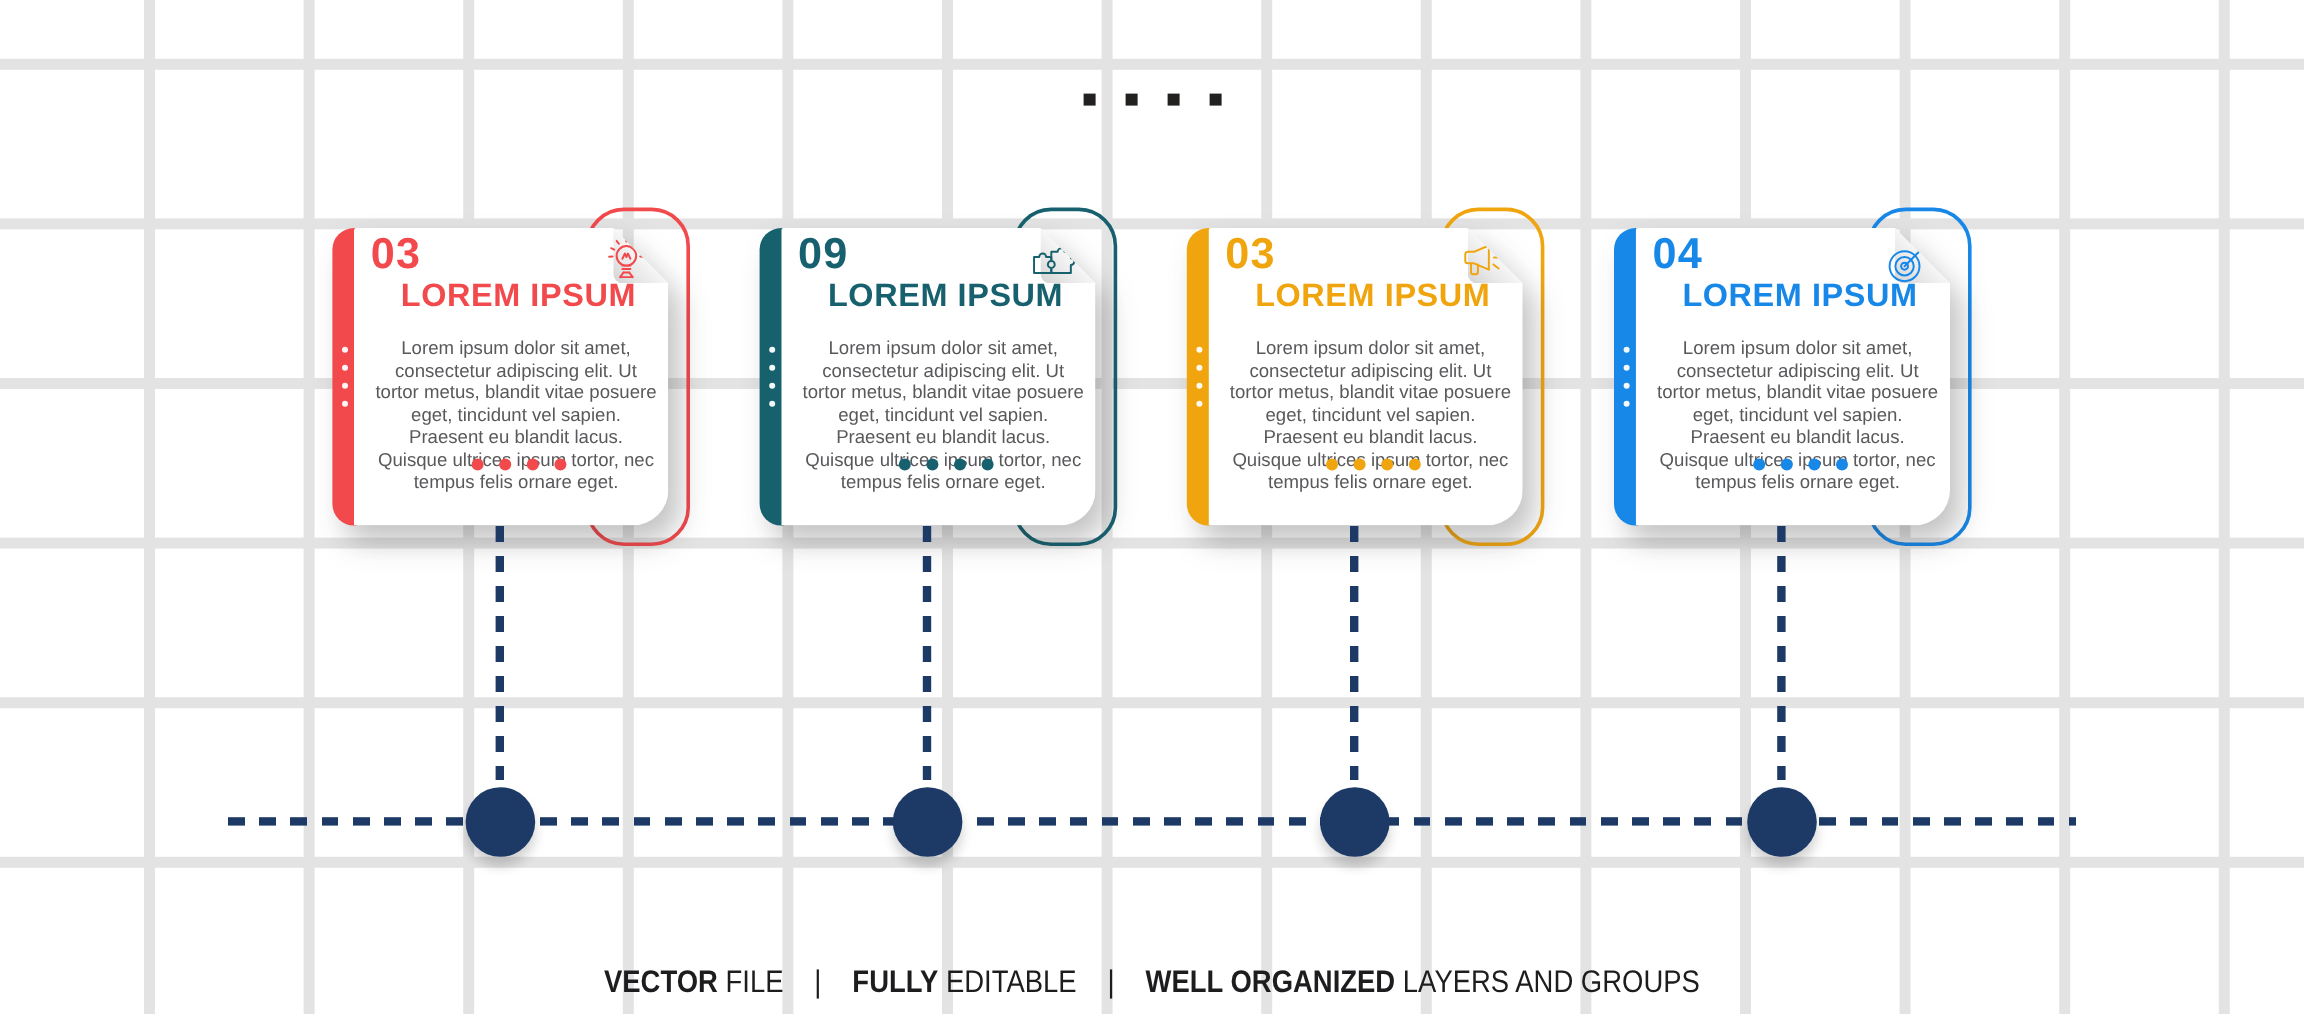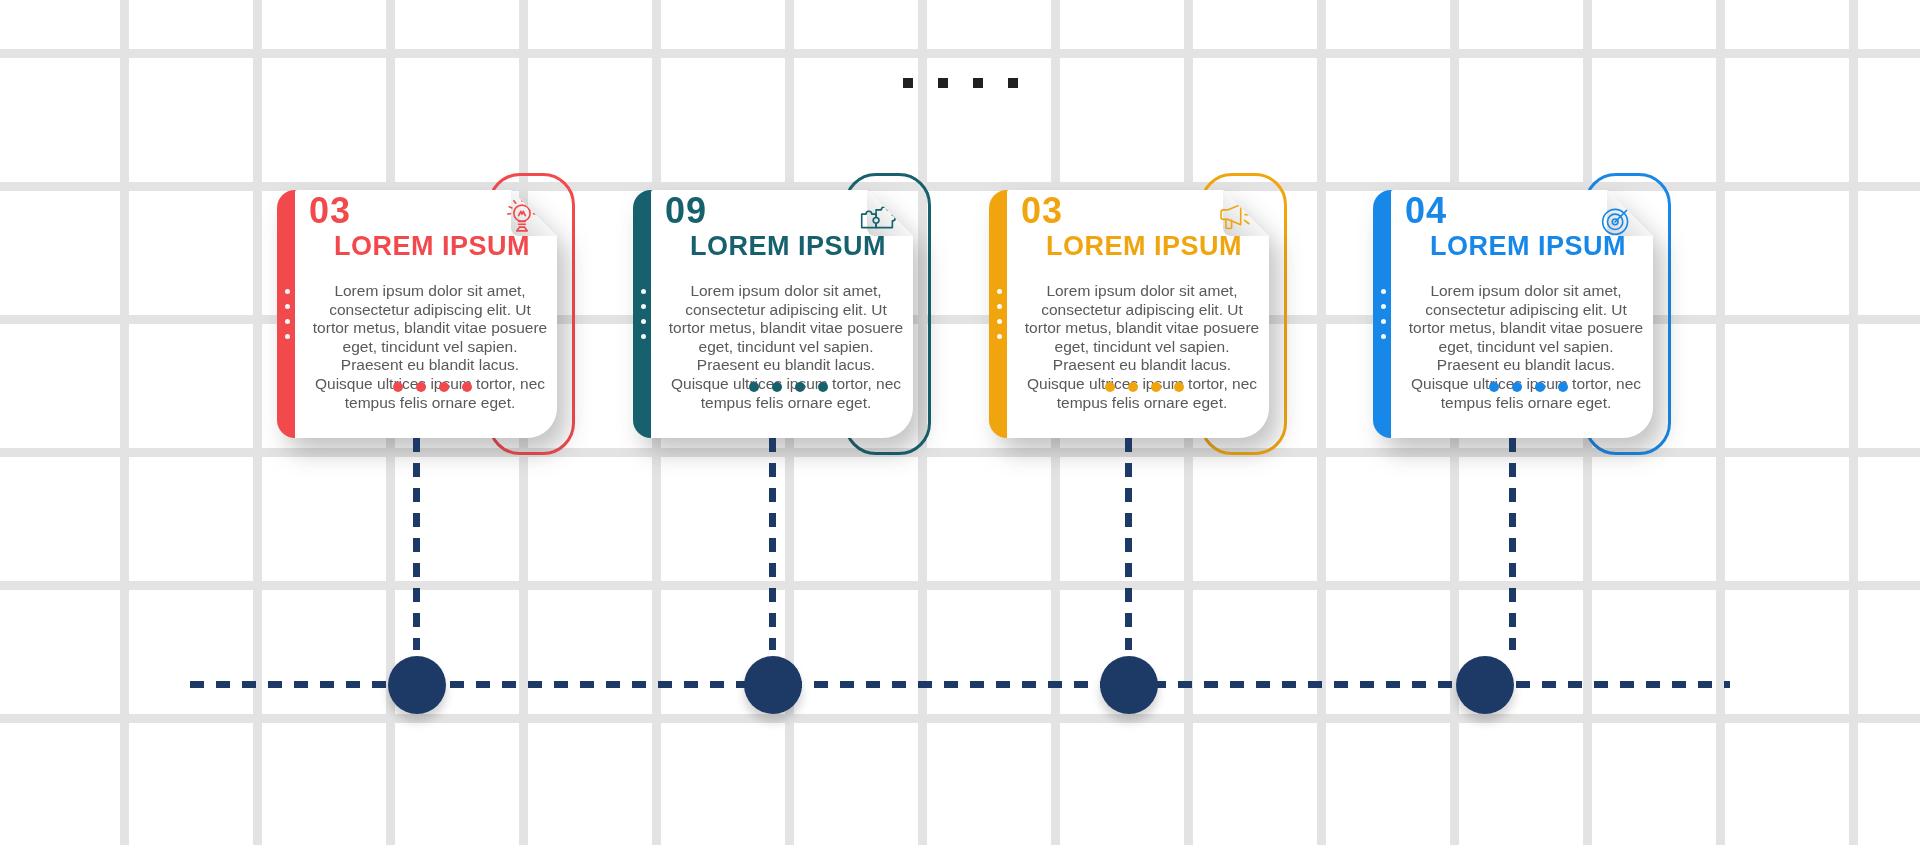--- a/index.html
+++ b/index.html
@@ -173,21 +173,21 @@
           <span></span>
             <span></span>
             <span></span>
             <span></span>
         </div>
       </div>
     </div>
     <div class="vdash"></div>
   </div>
 
-  <div class="card" style="left: 1345px; margin-left: 28px; --accent: #1787e8;">
+  <div class="card" style="left: 1345px; --accent: #1787e8;">
     <div class="outline"></div>
     <div class="shadow-wrap">
       <div class="bar">
         <span></span>
           <span></span>
           <span></span>
           <span></span>
       </div>
       <div class="panel">
         <div class="fold"></div>
@@ -212,14 +212,26 @@
       </div>
     </div>
     <div class="vdash"></div>
   </div>
 
   <div class="node" style="left:388px"></div>
   <div class="node" style="left:744px"></div>
   <div class="node" style="left:1100px"></div>
   <div class="node" style="left:1456px"></div>
 
+  <div class="footer">
+    <span class="footer-inner">
+      <span class="fb">VECTOR</span>
+      <span class="fr">FILE</span>
+      <span class="sep">|</span>
+      <span class="fb">FULLY</span>
+      <span class="fr">EDITABLE</span>
+      <span class="sep">|</span>
+      <span class="fb">WELL ORGANIZED</span>
+      <span class="fr">LAYERS AND GROUPS</span>
+    </span>
+  </div>
 
 </div>
 
 </body></html>

